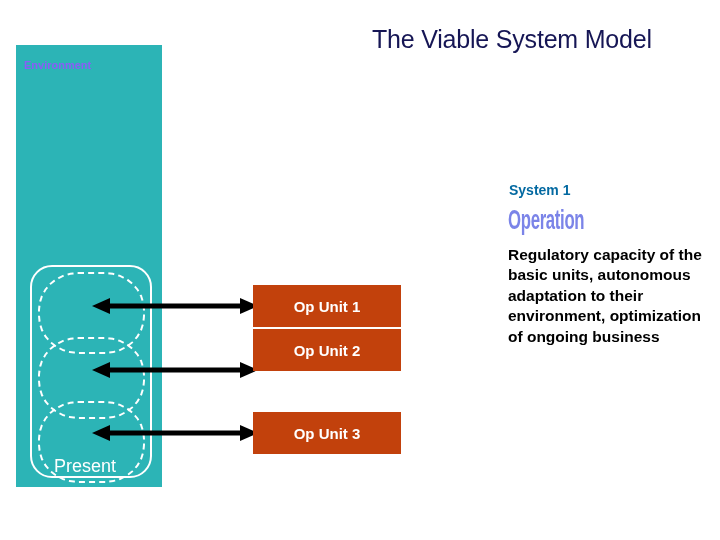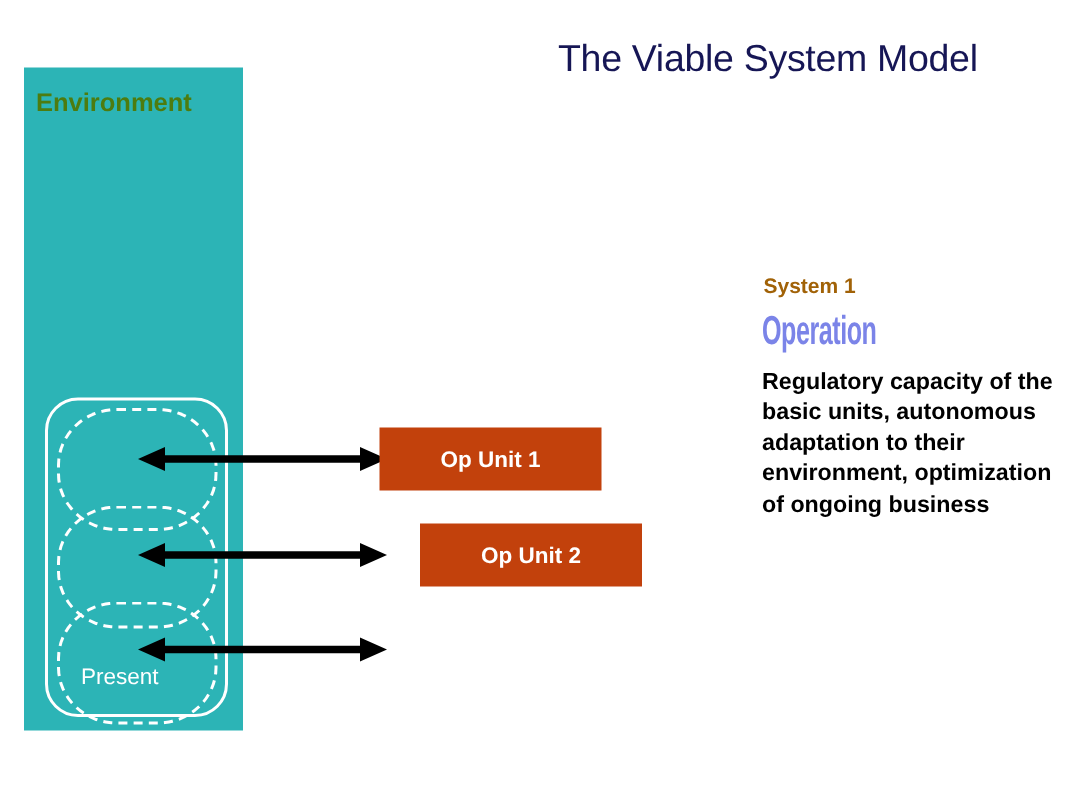--- a/index.html
+++ b/index.html
@@ -39,23 +39,23 @@
     left: 16px;
     top: 45px;
     width: 146px;
     height: 442px;
     background: #2cb4b6;
   }
   .env-label {
     position: absolute;
     left: 24px;
     top: 59px;
-    font-size: 17px;
-    font-weight: bold;
-    color: #4d7c0f;
+    font-size: 11px;
+    font-weight: bold;
+    color: #8b5cf6;
     letter-spacing: 0px;
     white-space: nowrap;
   }
 
   
   .present-frame {
     position: absolute;
     left: 30px;
     top: 265px;
     width: 122px;
@@ -74,43 +74,43 @@
     border-radius: 40px / 38px;
     box-sizing: border-box;
   }
   .loop-1 { top: 272px; }
   .loop-2 { top: 337px; }
   .loop-3 { top: 401px; }
 
   .present-label {
     position: absolute;
     left: 54px;
-    top: 443px;
-    font-size: 15px;
+    top: 456px;
+    font-size: 18px;
     color: #ffffff;
     white-space: nowrap;
   }
 
   
   .op-box {
     position: absolute;
     left: 253px;
     width: 148px;
     height: 42px;
     background: #c2410c;
     color: #ffffff;
     font-size: 15px;
     font-weight: bold;
     display: flex;
     align-items: center;
     justify-content: center;
     box-sizing: border-box;
   }
   .op-1 { top: 285px; }
-  .op-2 { top: 349px; margin-left: 27px; }
+  .op-2 { top: 329px; }
   .op-3 { top: 412px; }
 
   
   .arrow-svg {
     position: absolute;
     left: 92px;
     width: 166px;
     height: 24px;
     overflow: visible;
   }
@@ -118,21 +118,21 @@
   .arr-2 { top: 358px; }
   .arr-3 { top: 421px; }
 
   
   .sys-label {
     position: absolute;
     left: 509px;
     top: 182px;
     font-size: 14px;
     font-weight: bold;
-    color: #a16207;
+    color: #0369a1;
     white-space: nowrap;
   }
   .sys-heading {
     position: absolute;
     left: 508px;
     top: 206px;
     font-size: 27px;
     font-weight: bold;
     color: #7b84e8;
     letter-spacing: -0.5px;
@@ -182,18 +182,19 @@
     <polygon points="166,12 148,4 148,20" fill="#000000"></polygon>
   </svg>
   <svg class="arrow-svg arr-3" viewBox="0 0 166 24">
     <line x1="14" y1="12" x2="152" y2="12" stroke="#000000" stroke-width="5"></line>
     <polygon points="0,12 18,4 18,20" fill="#000000"></polygon>
     <polygon points="166,12 148,4 148,20" fill="#000000"></polygon>
   </svg>
 
   <div class="op-box op-1">Op Unit 1</div>
   <div class="op-box op-2">Op Unit 2</div>
+  <div class="op-box op-3">Op Unit 3</div>
 
   <div class="sys-label">System 1</div>
   <div class="sys-heading">Operation</div>
   <div class="sys-body">Regulatory capacity of the basic units, autonomous adaptation to their environment, optimization of ongoing business</div>
 
 </div>
 
 </body></html>

